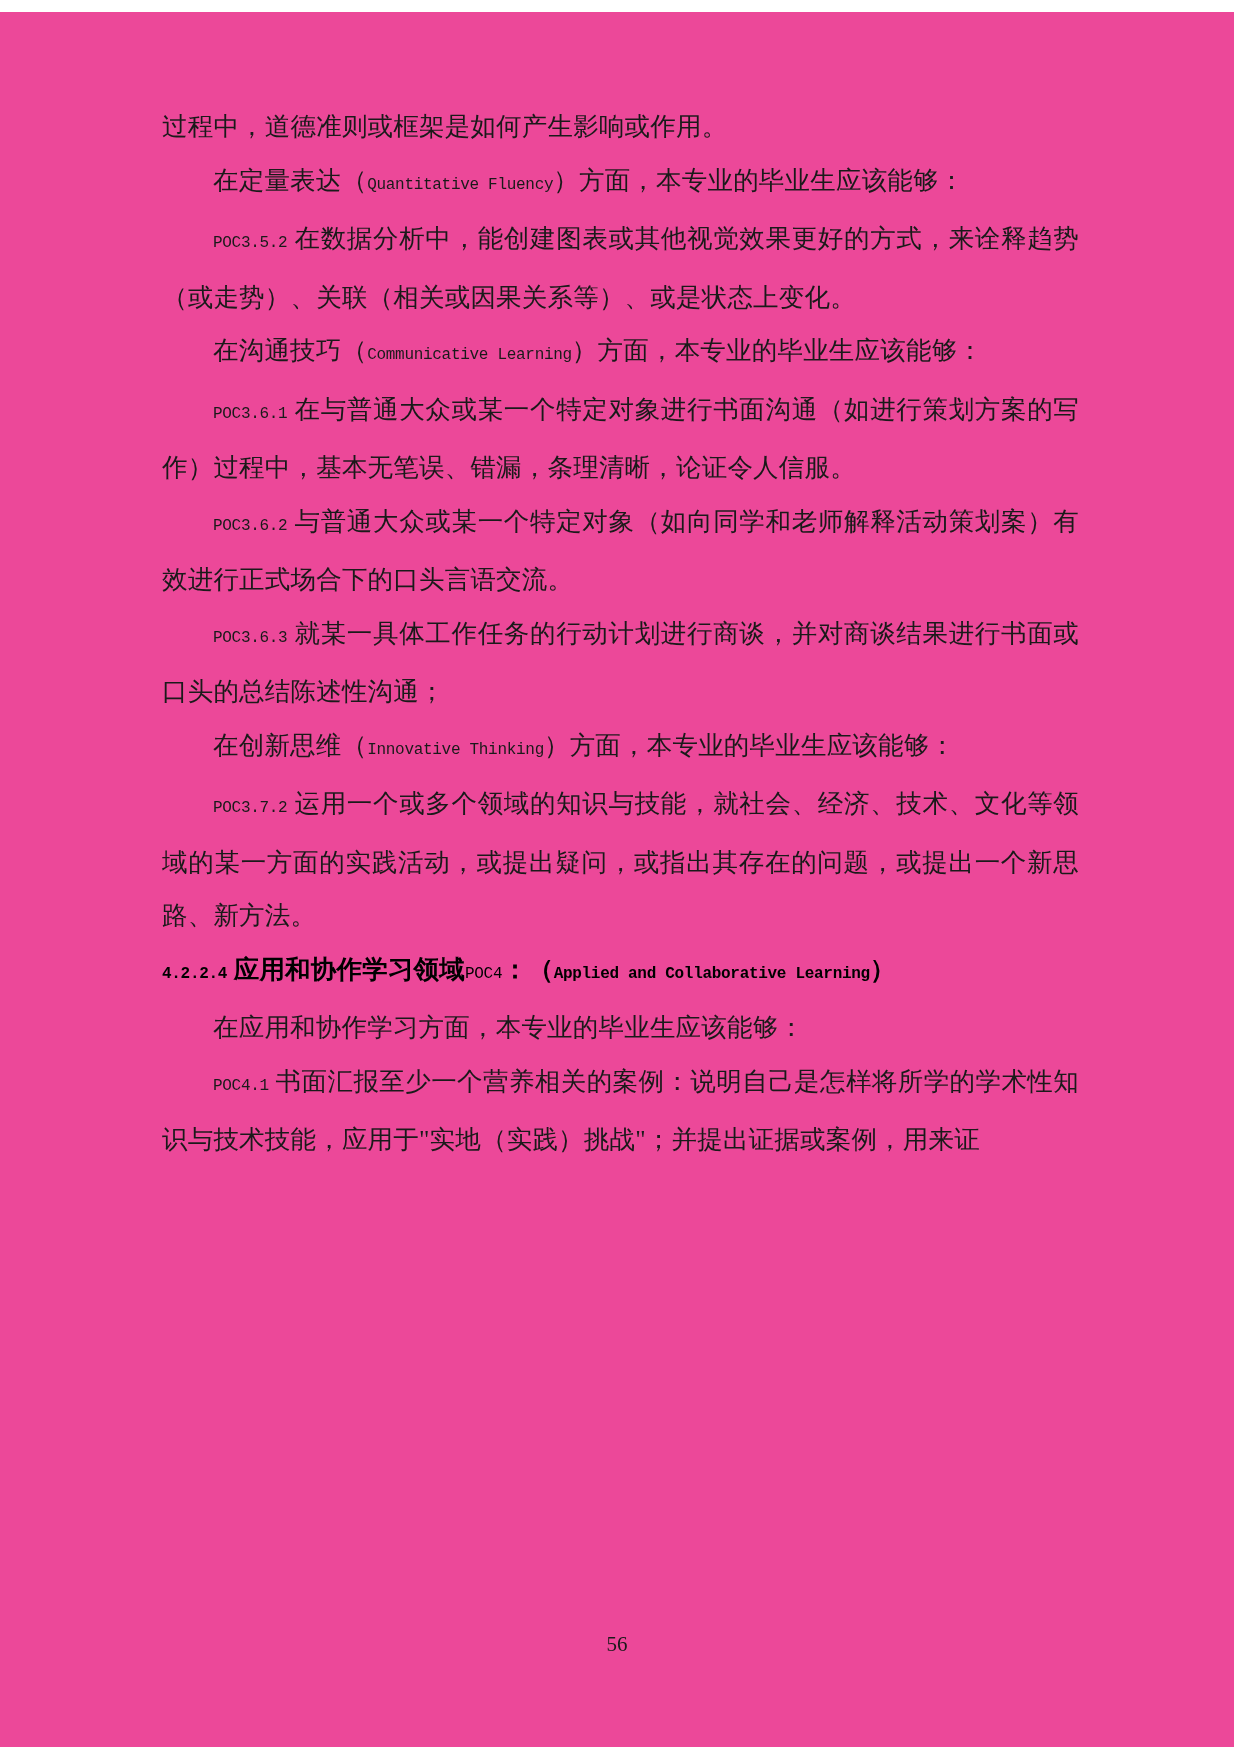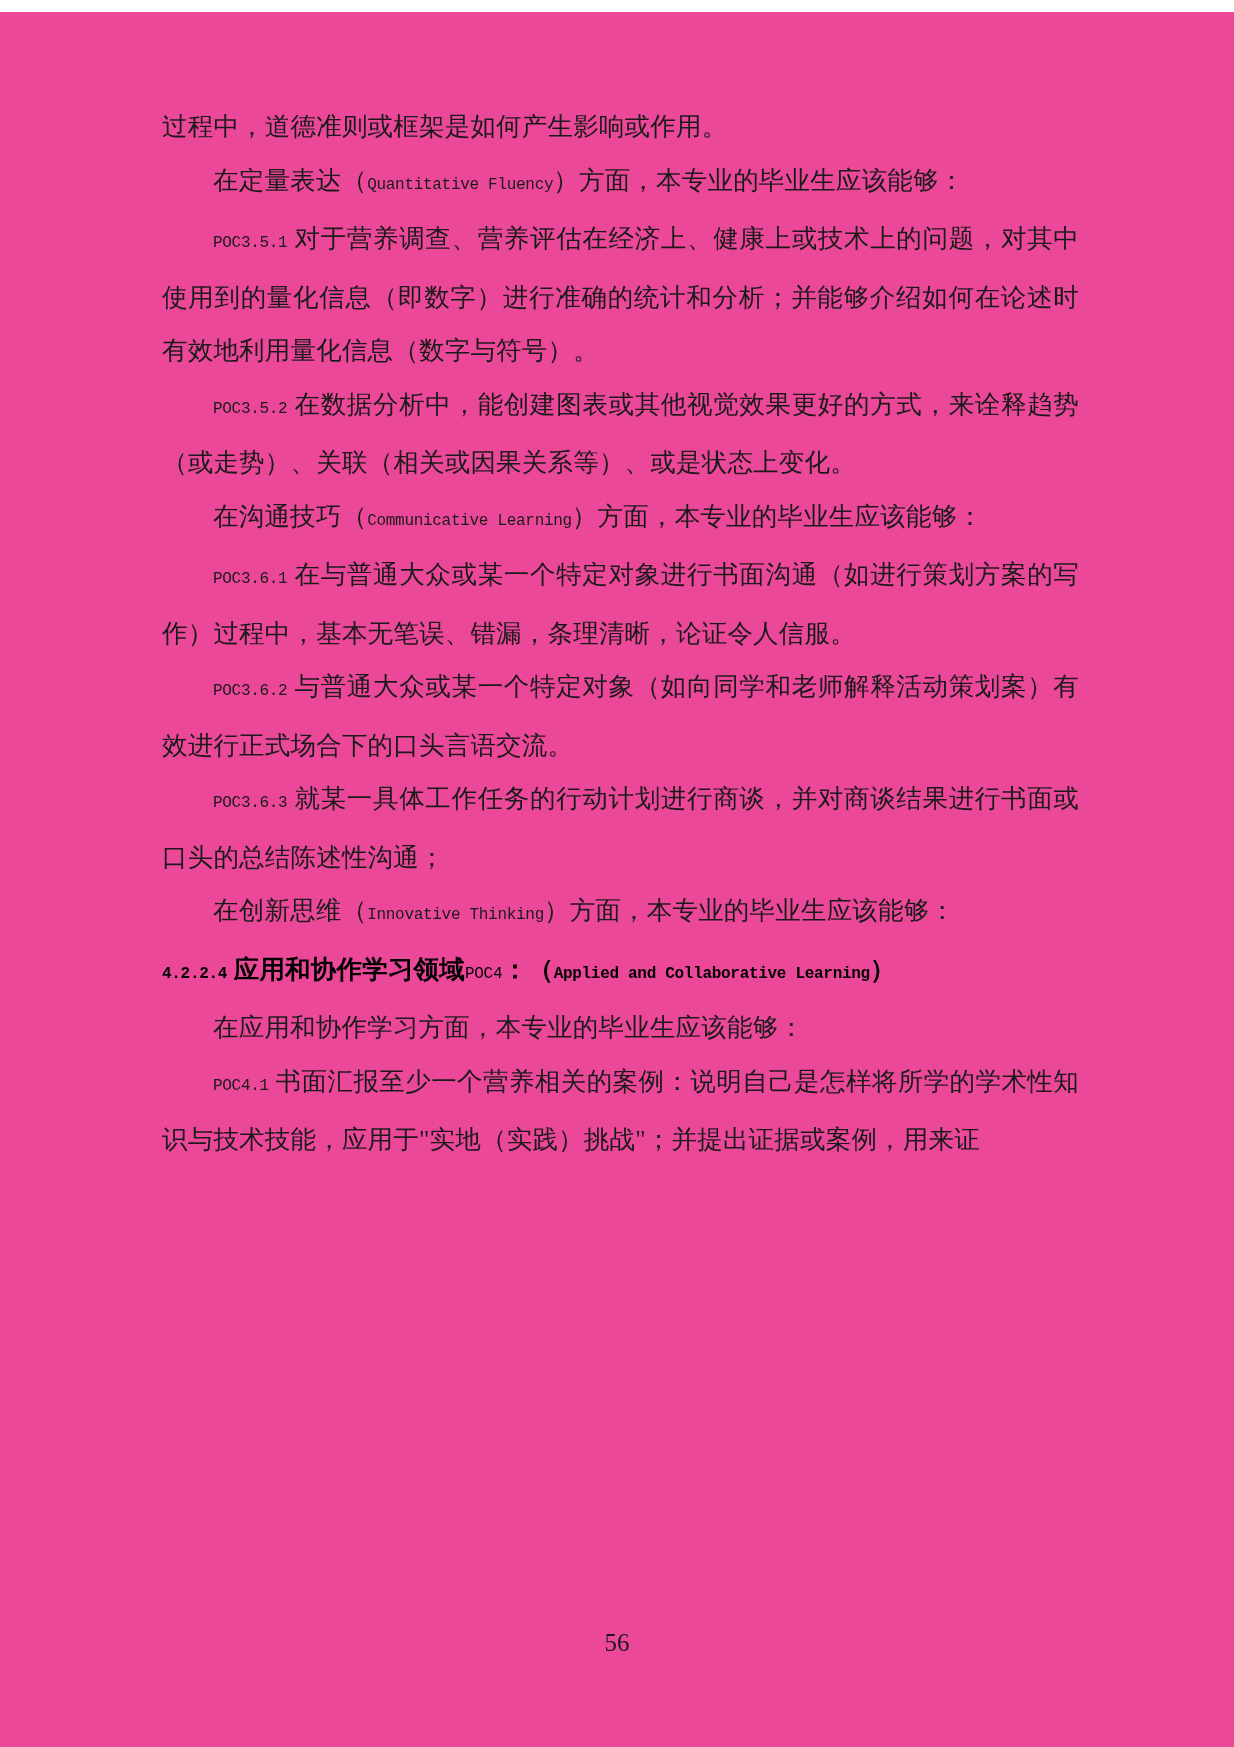--- a/index.html
+++ b/index.html
@@ -42,37 +42,37 @@
     font-family: "Liberation Mono", monospace;
     letter-spacing: -0.3px;
     font-size: 16px;
   }
   .page-number {
     position: absolute;
     left: 0;
     right: 0;
     bottom: 102px;
     text-align: center;
-    font-size: 25px;
+    font-size: 21px;
     font-family: "Liberation Serif", serif;
     color: #1a1a1a;
   }
 </style>
 </head>
 <body>
 
 <div class="page">
   <div id="content">
       <p class="body-text"><span>过程中，道德准则或框架是如何产生影响或作用。</span></p>
       <p class="body-text indent"><span>在定量表达（</span><span class="mono">Quantitative Fluency</span><span>）方面，本专业的毕业生应该能够：</span></p>
-      <p class="body-text indent"><span class="mono">POC3.5.1</span><span> 对于营养调查、营养评估在经济上、健康上或技术上的问题，对其中使用到的量化信息（即数字）进行准确的统计和分析；并能够介绍如何在论述时有效地利用量化信息（数字与符号）。</span></p>
       <p class="body-text indent"><span class="mono">POC3.5.2</span><span> 在数据分析中，能创建图表或其他视觉效果更好的方式，来诠释趋势（或走势）、关联（相关或因果关系等）、或是状态上变化。</span></p>
       <p class="body-text indent"><span>在沟通技巧（</span><span class="mono">Communicative Learning</span><span>）方面，本专业的毕业生应该能够：</span></p>
       <p class="body-text indent"><span class="mono">POC3.6.1</span><span> 在与普通大众或某一个特定对象进行书面沟通（如进行策划方案的写作）过程中，基本无笔误、错漏，条理清晰，论证令人信服。</span></p>
       <p class="body-text indent"><span class="mono">POC3.6.2</span><span> 与普通大众或某一个特定对象（如向同学和老师解释活动策划案）有效进行正式场合下的口头言语交流。</span></p>
       <p class="body-text indent"><span class="mono">POC3.6.3</span><span> 就某一具体工作任务的行动计划进行商谈，并对商谈结果进行书面或口头的总结陈述性沟通；</span></p>
       <p class="body-text indent"><span>在创新思维（</span><span class="mono">Innovative Thinking</span><span>）方面，本专业的毕业生应该能够：</span></p>
+      <p class="body-text indent"><span class="mono">POC3.7.2</span><span> 运用一个或多个领域的知识与技能，就社会、经济、技术、文化等领域的某一方面的实践活动，或提出疑问，或指出其存在的问题，或提出一个新思路、新方法。</span></p>
       <p class="heading"><span class="mono" style="font-weight: bold;">4.2.2.4</span><span> 应用和协作学习领域</span><span class="mono" style="font-weight: normal; text-align: right;">POC4</span><span>：（</span><span class="mono" style="font-weight: bold;">Applied and Collaborative Learning</span><span>）</span></p>
       <p class="body-text indent"><span>在应用和协作学习方面，本专业的毕业生应该能够：</span></p>
       <p class="body-text indent"><span class="mono">POC4.1</span><span> 书面汇报至少一个营养相关的案例：说明自己是怎样将所学的学术性知识与技术技能，应用于"实地（实践）挑战"；并提出证据或案例，用来证</span></p>
     </div>
   <div class="page-number">56</div>
 </div>
 
 </body></html>

